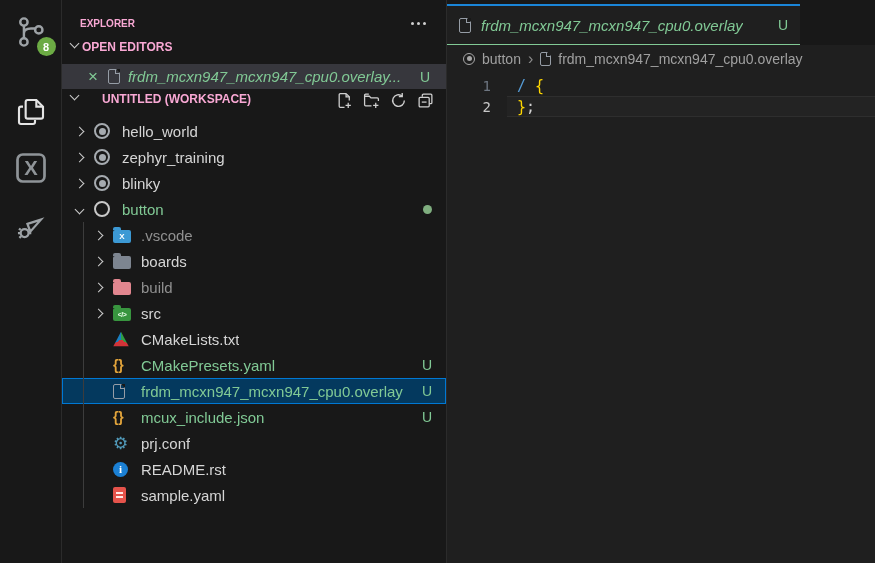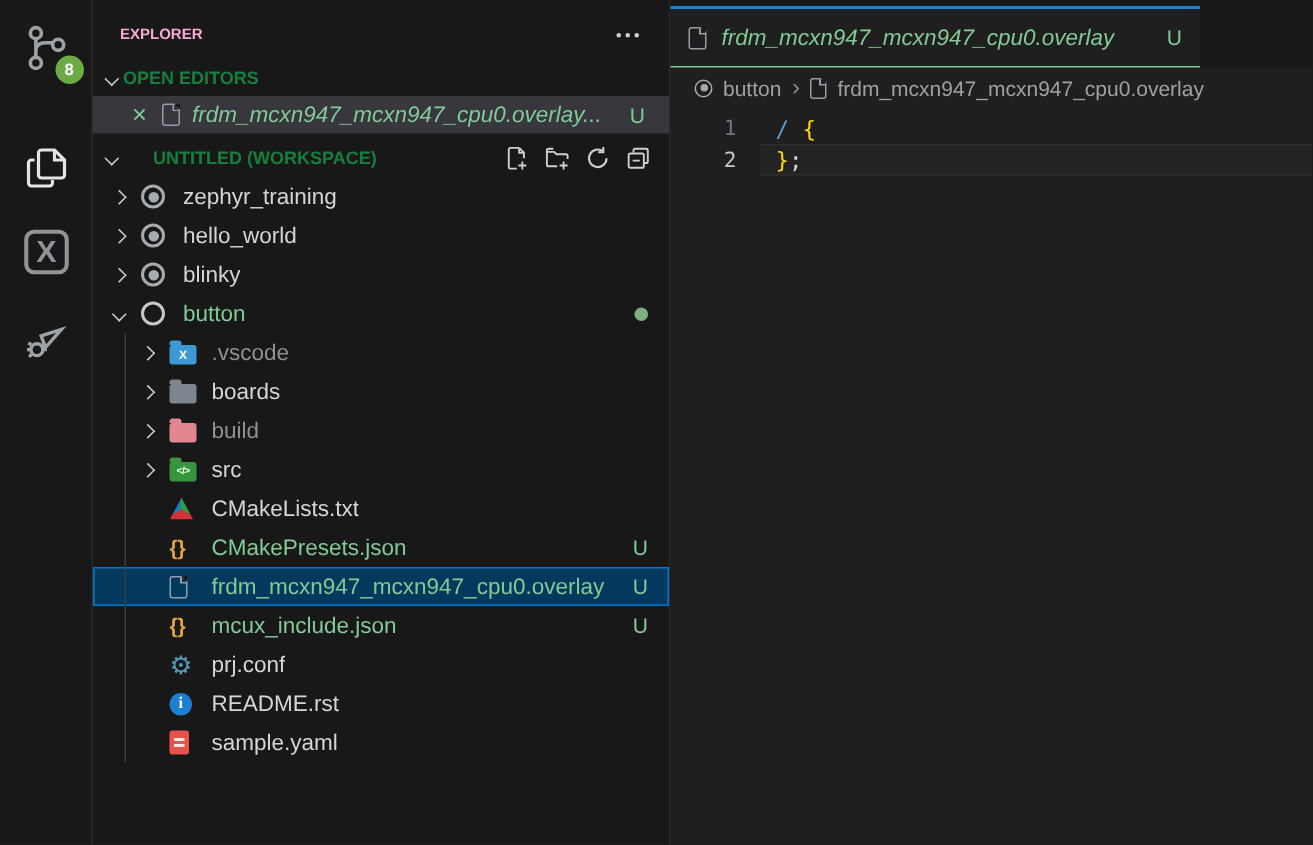--- a/index.html
+++ b/index.html
@@ -18,22 +18,22 @@
               display:flex; align-items:center; justify-content:center; }
 
   
   .sidebar { width:385px; background:#181818; border-right:1px solid #2b2b2b;
              display:flex; flex-direction:column; flex-shrink:0; }
   .sb-title-row { height:40px; display:flex; align-items:center; padding:6px 16px 0 18px; }
   .sb-title { color:#f9a8d4; font-size:10px;font-weight:bold; }
   .more-dots { margin-left:auto; display:flex; gap:3px; cursor:pointer; padding:4px; }
   .more-dots i { width:3px; height:3px; border-radius:50%; background:#d0d0d0; display:block; }
 
-  .sec-header { height:24px; display:flex; align-items:center; padding:0 12px 0 4px;
-                color:#15803d; font-weight:bold; font-size:12px; cursor:pointer; }
+  .sec-header { height:24px; display:flex; padding:0 12px 0 4px;
+                color:#f9a8d4; font-weight:bold; font-size:12px; cursor:pointer; }
   .sec-header .chev { margin:0 4px 0 5px; }
   .sec-actions { margin-left:auto; display:flex; gap:10px; }
   .sec-actions span { cursor:pointer; display:flex; }
 
   .chev { width:7px; height:7px; border-right:1.6px solid #cccccc; border-bottom:1.6px solid #cccccc;
           display:inline-block; flex-shrink:0; }
   .chev.right { transform:rotate(-45deg); }
   .chev.down  { transform:rotate(45deg); }
 
   .oe-item { height:25px; background:#37373d; display:flex; align-items:center;
@@ -210,30 +210,30 @@
     </div>
 
     <div class="tree" id="tree">
         <div class="row normal">
           <span class="chev-slot">
             <span class="chev right"></span>
           </span>
           <span class="icon-slot">
             <span class="ti root"></span>
           </span>
+          <span class="lbl">hello_world</span>
+        </div>
+        <div class="row normal">
+          <span class="chev-slot">
+            <span class="chev right"></span>
+          </span>
+          <span class="icon-slot">
+            <span class="ti root"></span>
+          </span>
           <span class="lbl">zephyr_training</span>
-        </div>
-        <div class="row normal">
-          <span class="chev-slot">
-            <span class="chev right"></span>
-          </span>
-          <span class="icon-slot">
-            <span class="ti root"></span>
-          </span>
-          <span class="lbl">hello_world</span>
         </div>
         <div class="row normal">
           <span class="chev-slot">
             <span class="chev right"></span>
           </span>
           <span class="icon-slot">
             <span class="ti root"></span>
           </span>
           <span class="lbl">blinky</span>
         </div>
@@ -294,21 +294,21 @@
             <span class="ti cmake"></span>
           </span>
           <span class="lbl">CMakeLists.txt</span>
         </div>
         <div class="row green child">
           <span class="guide"></span>
           <span class="chev-slot"></span>
           <span class="icon-slot">
             <span class="ti json"></span>
           </span>
-          <span class="lbl">CMakePresets.json</span>
+          <span class="lbl">CMakePresets.yaml</span>
           <span class="u-badge">U</span>
         </div>
         <div class="row green sel child">
           <span class="guide"></span>
           <span class="chev-slot"></span>
           <span class="icon-slot">
             <span class="fileicon"></span>
           </span>
           <span class="lbl">frdm_mcxn947_mcxn947_cpu0.overlay</span>
           <span class="u-badge">U</span>

